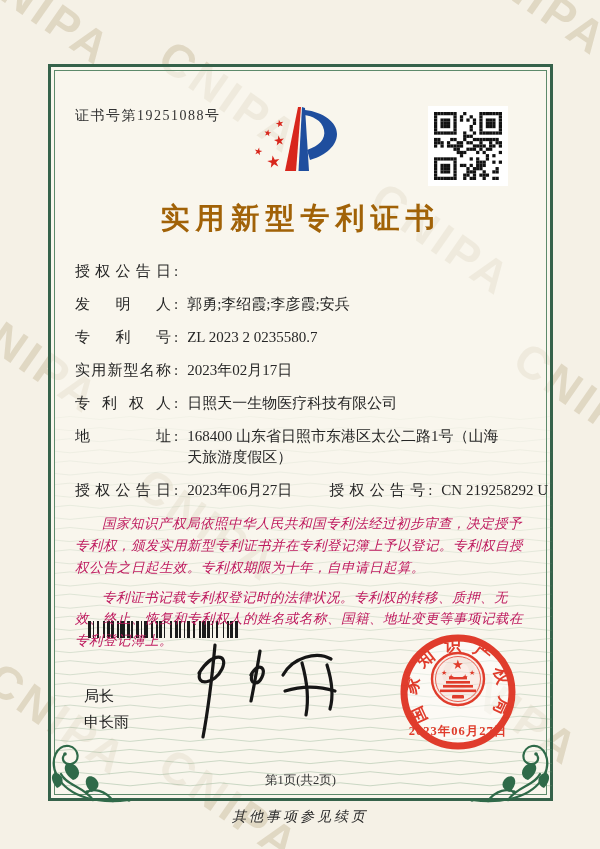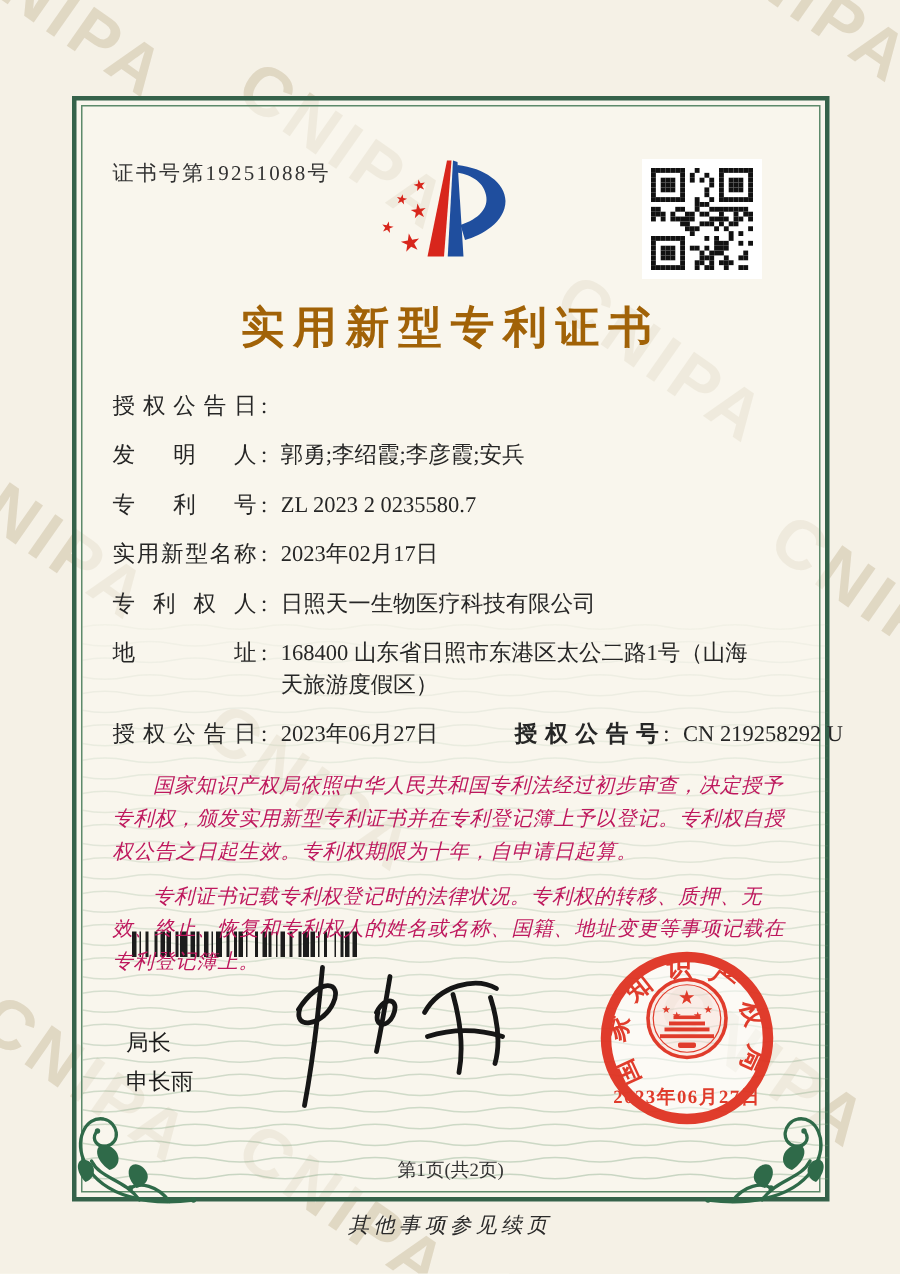--- a/index.html
+++ b/index.html
@@ -42,21 +42,21 @@
   .fields{margin-top:22px;font-size:15px;color:#262626;}
   .f-row{display:flex;margin-bottom:12px;line-height:21px;}
   .f-label{
     width:96px;flex:none;text-align:justify;text-align-last:justify;
     -moz-text-align-last:justify;
   }
   .f-colon{margin:0 9px 0 3px;flex:none;}
   .f-value{flex:1;}
   .f-row.addr .f-value{max-width:318px;}
   .f-row.dual .f-value{flex:none;width:142px;}
-  .f-label2{width:96px;flex:none;text-align:justify;text-align-last:justify;margin-left:14px;font-weight:bold;}
+  .f-label2{width:96px;flex:none;text-align:justify;text-align-last:justify;}
   
   .paras{margin-top:12px;font-size:13.5px;line-height:1.62;color:#be185d;font-style:italic;}
   .paras p{margin:0 0 8px;text-indent:2em;letter-spacing:0.5px;}
   
   .barcode{position:absolute;left:37px;top:554px;width:156px;height:17px;display:flex;align-items:stretch;}
   .barcode span{display:block;height:100%;}
   .sig-block{position:absolute;left:33px;top:616px;font-family:"Liberation Sans","DejaVu Sans",sans-serif;font-size:15px;line-height:26px;color:#1c1c1c;}
   .sig-hand{position:absolute;left:108px;top:572px;}
   .seal{position:absolute;left:332px;top:550px;opacity:0.93;}
   .page-info{position:absolute;left:0;right:0;bottom:9px;text-align:center;font-size:12.5px;color:#333;}

